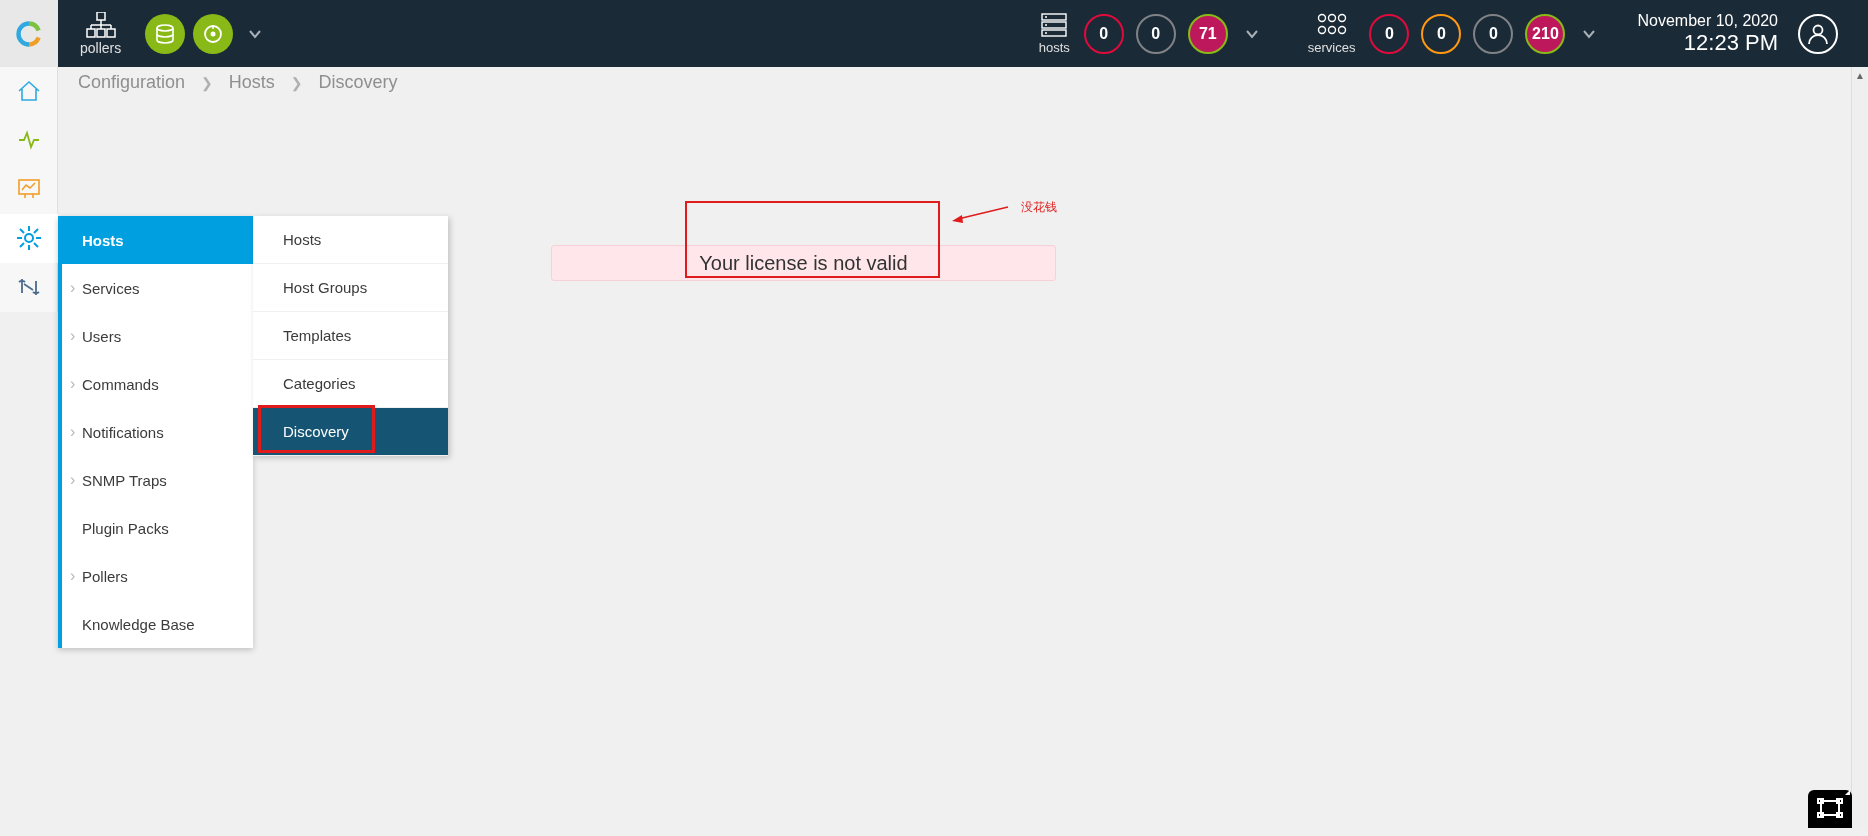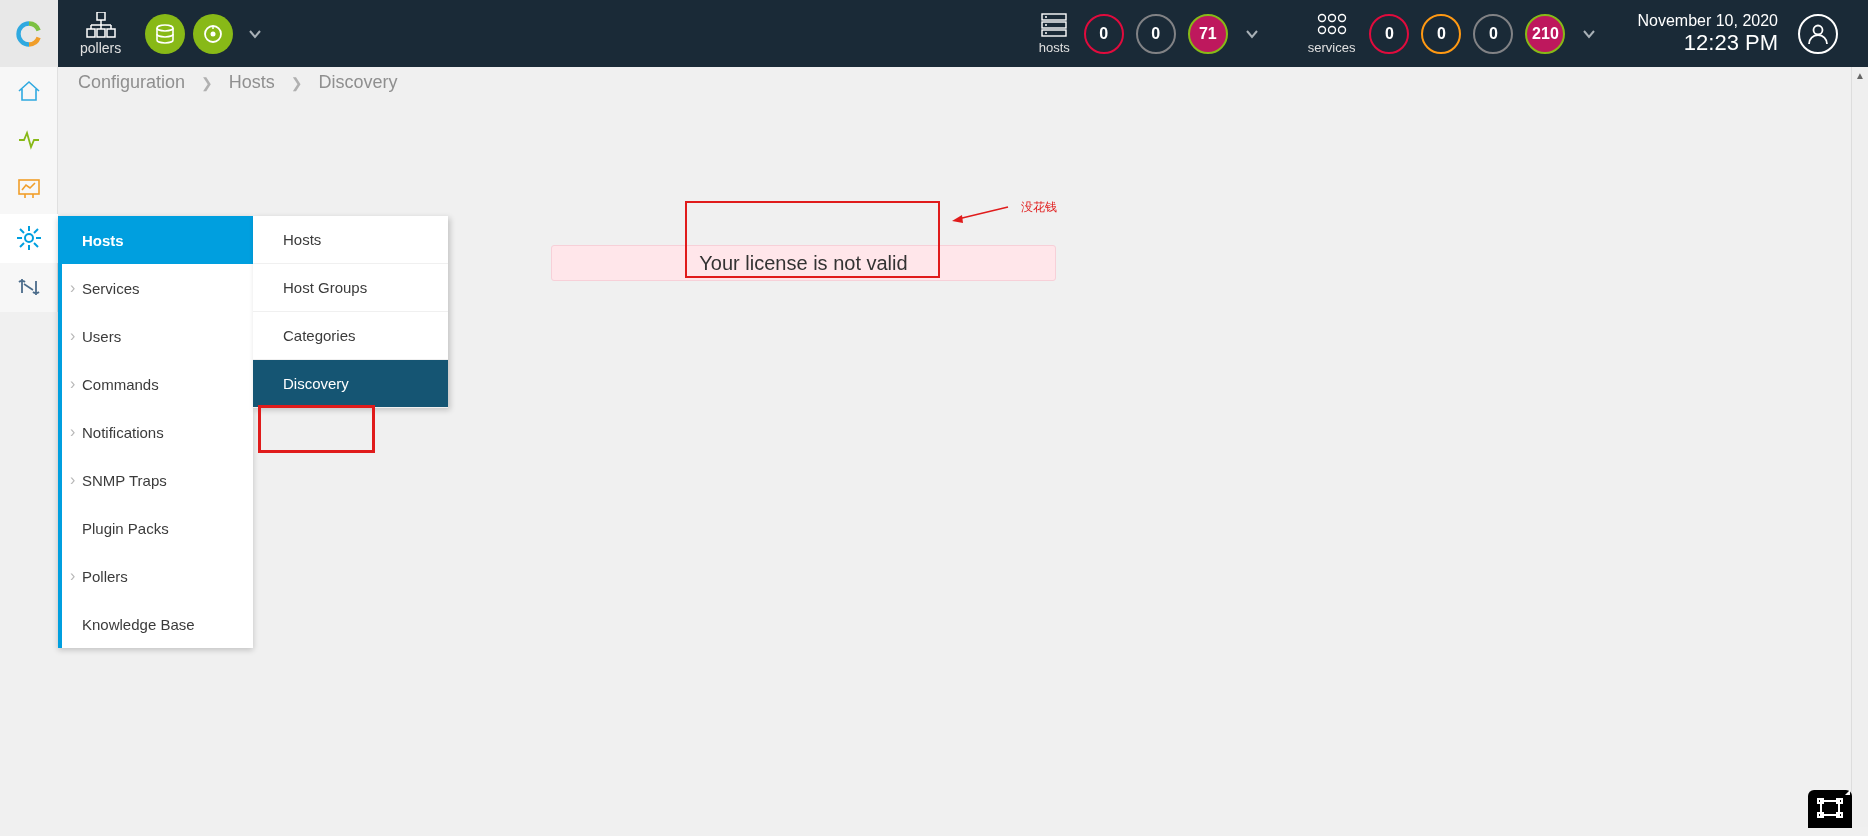--- a/index.html
+++ b/index.html
@@ -225,20 +225,21 @@
   <div class="menu1-item">Notifications</div>
   <div class="menu1-item">SNMP Traps</div>
   <div class="menu1-item nochev">Plugin Packs</div>
   <div class="menu1-item">Pollers</div>
   <div class="menu1-item nochev">Knowledge Base</div>
 </div>
 
 <div class="menu2">
   <div class="menu2-item">Hosts</div>
   <div class="menu2-item">Host Groups</div>
+  <div class="menu2-item">Templates</div>
   <div class="menu2-item">Categories</div>
   <div class="menu2-item active">Discovery</div>
 </div>
 
 <div class="error-banner">Your license is not valid</div>
 
 <svg class="anno-arrow" viewBox="0 0 60 20">
   <line x1="58" y1="4" x2="8" y2="16" stroke="#e01b1b" stroke-width="1.5"></line>
   <polygon points="2,18 12,12 13,20" fill="#e01b1b"></polygon>
 </svg>

